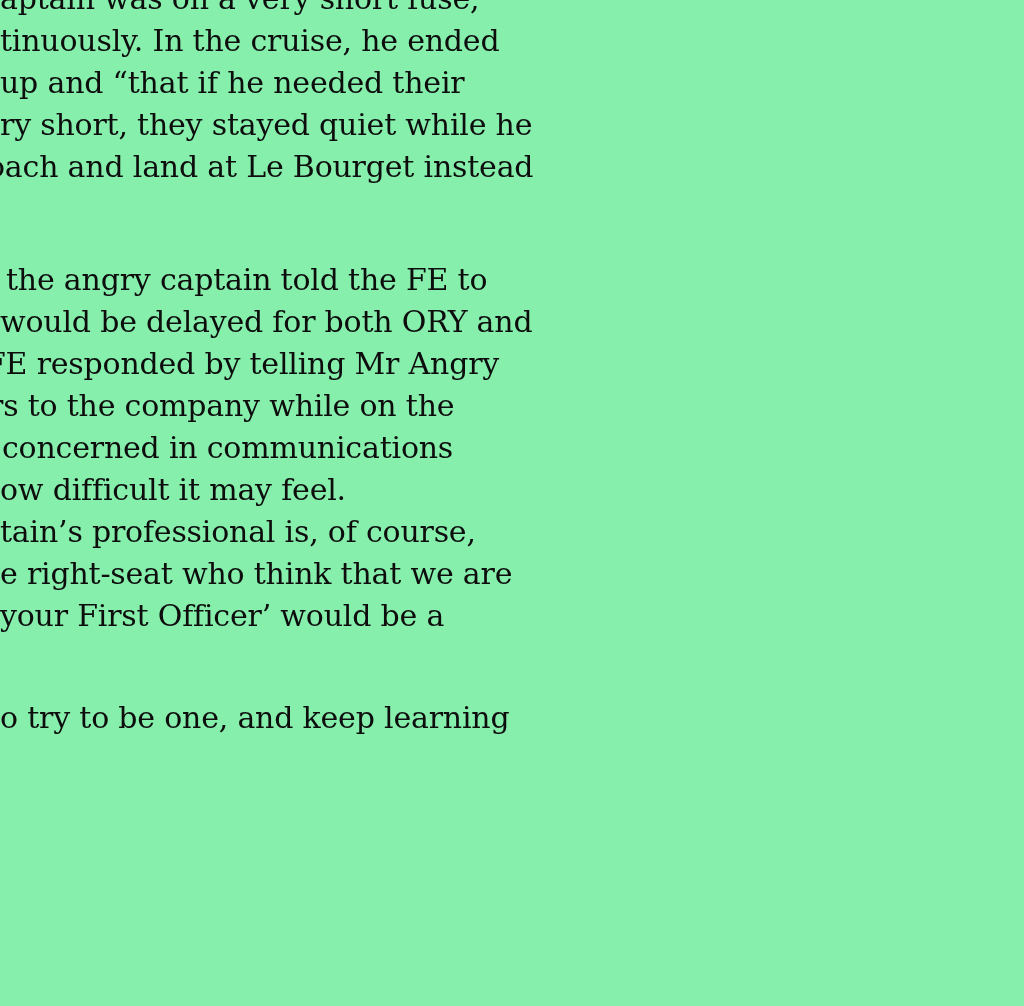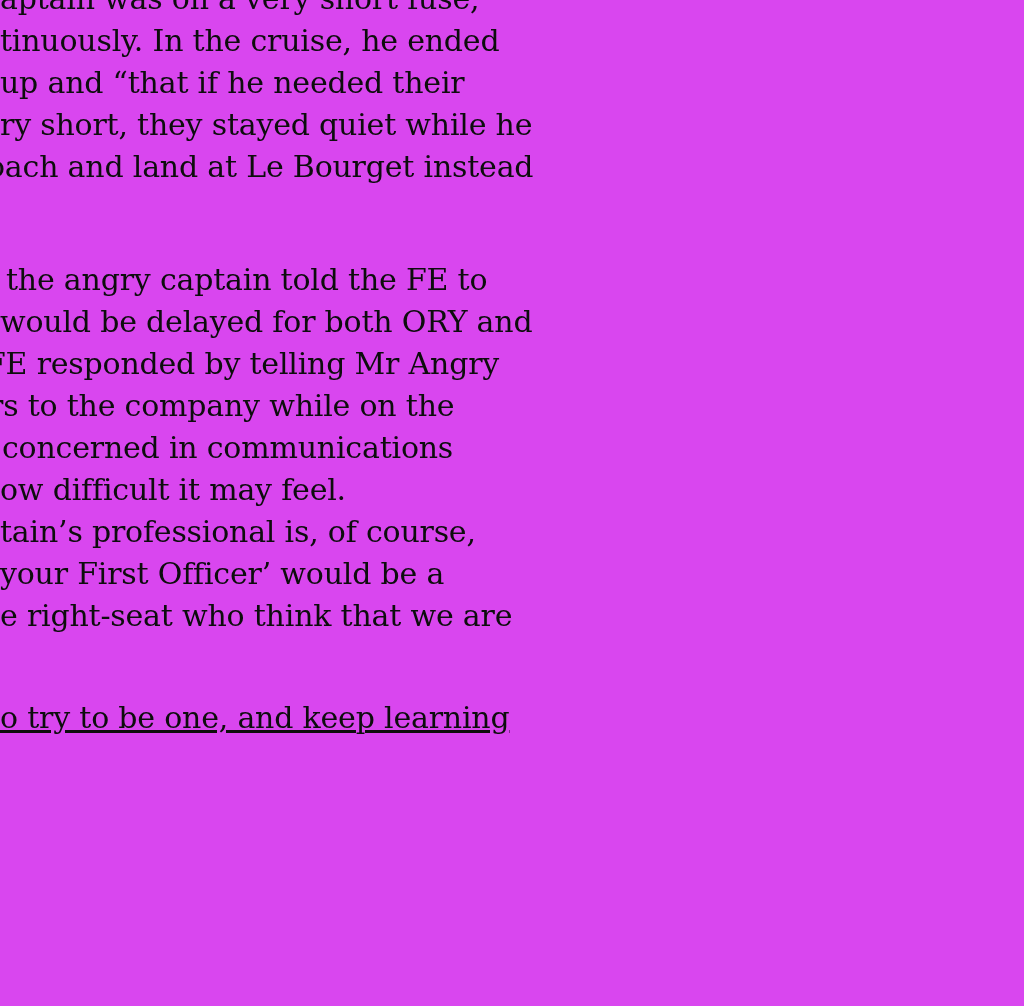--- a/index.html
+++ b/index.html
@@ -4,36 +4,36 @@
 <style>
   html, body {
     margin: 0;
     padding: 0;
     background: #ffffff;
   }
   .screen {
     position: relative;
     width: 1024px;
     height: 1006px;
-    background: #d946ef;
+    background: #86efac;
     overflow: hidden;
     font-family: "DejaVu Serif", serif;
     color: #0d0d0d;
   }
   .paragraph {
     position: absolute;
     left: 0;
     width: 1024px;
     font-size: 30px;
     line-height: 42px;
     letter-spacing: -0.2px;
   }
   .para-a { top: -22px; }
   .para-b { top: 231px; margin-top: 28px; }
-  .para-c { top: 697px; text-decoration: underline; }
+  .para-c { top: 697px; }
   .tline {
     white-space: nowrap;
     height: 42px;
   }
 </style>
 </head>
 <body>
 
 <div class="screen">
 
@@ -46,21 +46,21 @@
   </div>
 
   <div class="paragraph para-b">
     <div class="tline" style="margin-left:6px">the angry captain told the FE to</div>
     <div class="tline">would be delayed for both ORY and</div>
     <div class="tline" style="margin-left:-15px">FE responded by telling Mr Angry</div>
     <div class="tline" style="margin-left:-11px">rs to the company while on the</div>
     <div class="tline" style="margin-left:2px">concerned in communications</div>
     <div class="tline">ow difficult it may feel.</div>
     <div class="tline">tain’s professional is, of course,</div>
+    <div class="tline">e right-seat who think that we are</div>
     <div class="tline">your First Officer’ would be a</div>
-    <div class="tline">e right-seat who think that we are</div>
   </div>
 
   <div class="paragraph para-c">
     <div class="tline">o try to be one, and keep learning</div>
   </div>
 
 </div>
 
 </body></html>

